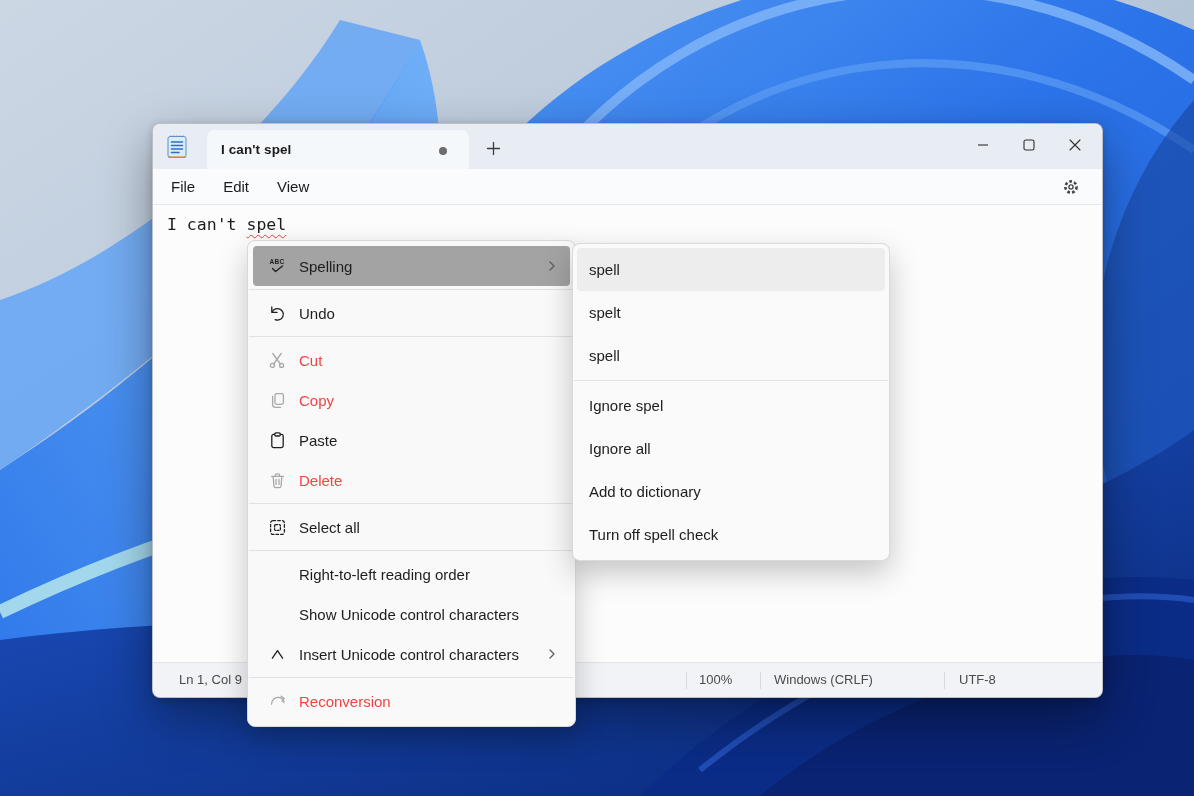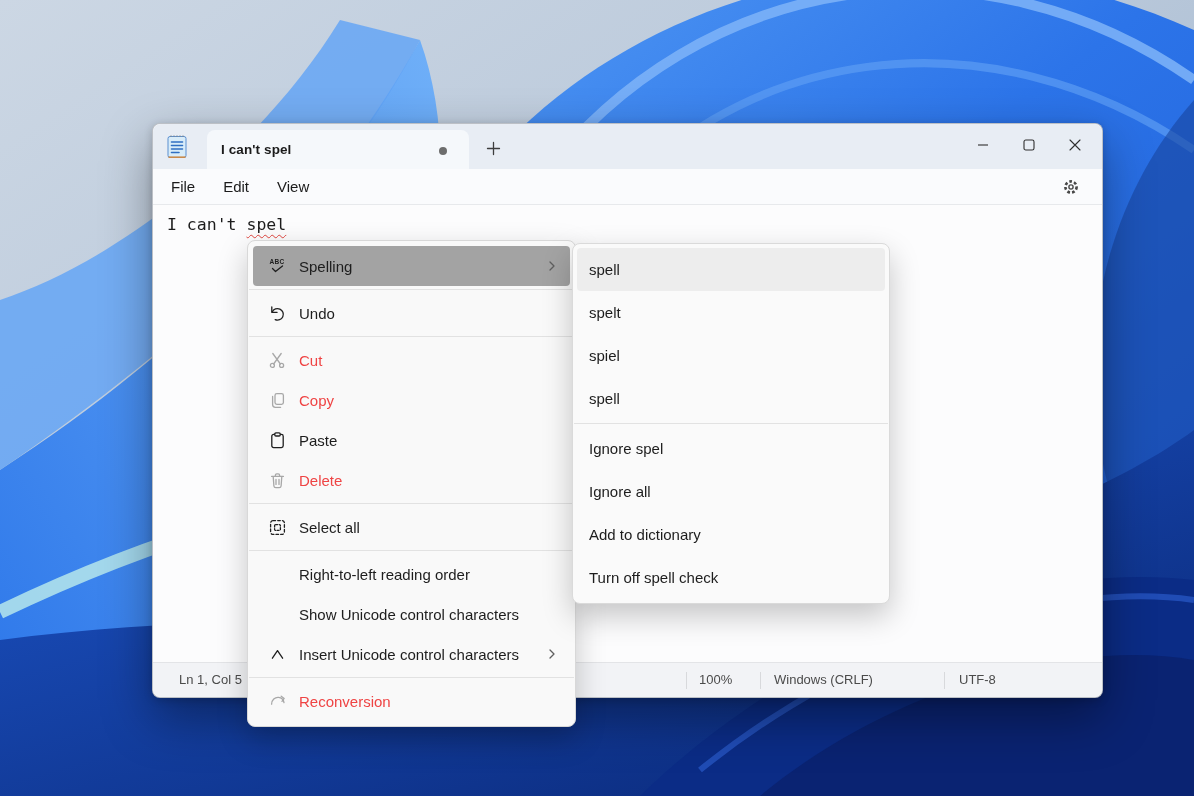--- a/index.html
+++ b/index.html
@@ -148,21 +148,21 @@
         <circle cx="10" cy="10" r="2.1" fill="none" stroke="#474747" stroke-width="1.4"></circle>
       </svg>
     </div>
   </div>
 
   <div class="editor">
     <div class="editor-line"><span>I can't </span><span class="misspelled">spel</span></div>
   </div>
 
   <div class="statusbar">
-    <span class="sb-text" style="left:26px;">Ln 1, Col 5</span>
+    <span class="sb-text" style="left:26px;">Ln 1, Col 9</span>
     <span class="sb-div" style="left:94px;"></span>
     <span class="sb-div" style="left:533px;"></span>
     <span class="sb-text" style="left:546px;">100%</span>
     <span class="sb-div" style="left:607px;"></span>
     <span class="sb-text" style="left:621px;">Windows (CRLF)</span>
     <span class="sb-div" style="left:791px;"></span>
     <span class="sb-text" style="left:806px;">UTF-8</span>
   </div>
 </div>
 
@@ -287,20 +287,19 @@
           <path d="M13.2 4.2 L16.2 6.4 L14 9.4"></path>
         </svg>
     </span>
     <span class="mi-label">Reconversion</span>
   </div>
 </div>
 
 <div class="sub-menu">
   <div class="sub-item hl">spell</div>
   <div class="sub-item">spelt</div>
-  <div class="sub-item">spiel</div>
   <div class="sub-item">spell</div>
   <div class="menu-sep"></div>
   <div class="sub-item">Ignore spel</div>
   <div class="sub-item">Ignore all</div>
   <div class="sub-item">Add to dictionary</div>
   <div class="sub-item">Turn off spell check</div>
 </div>
 
 </body></html>

